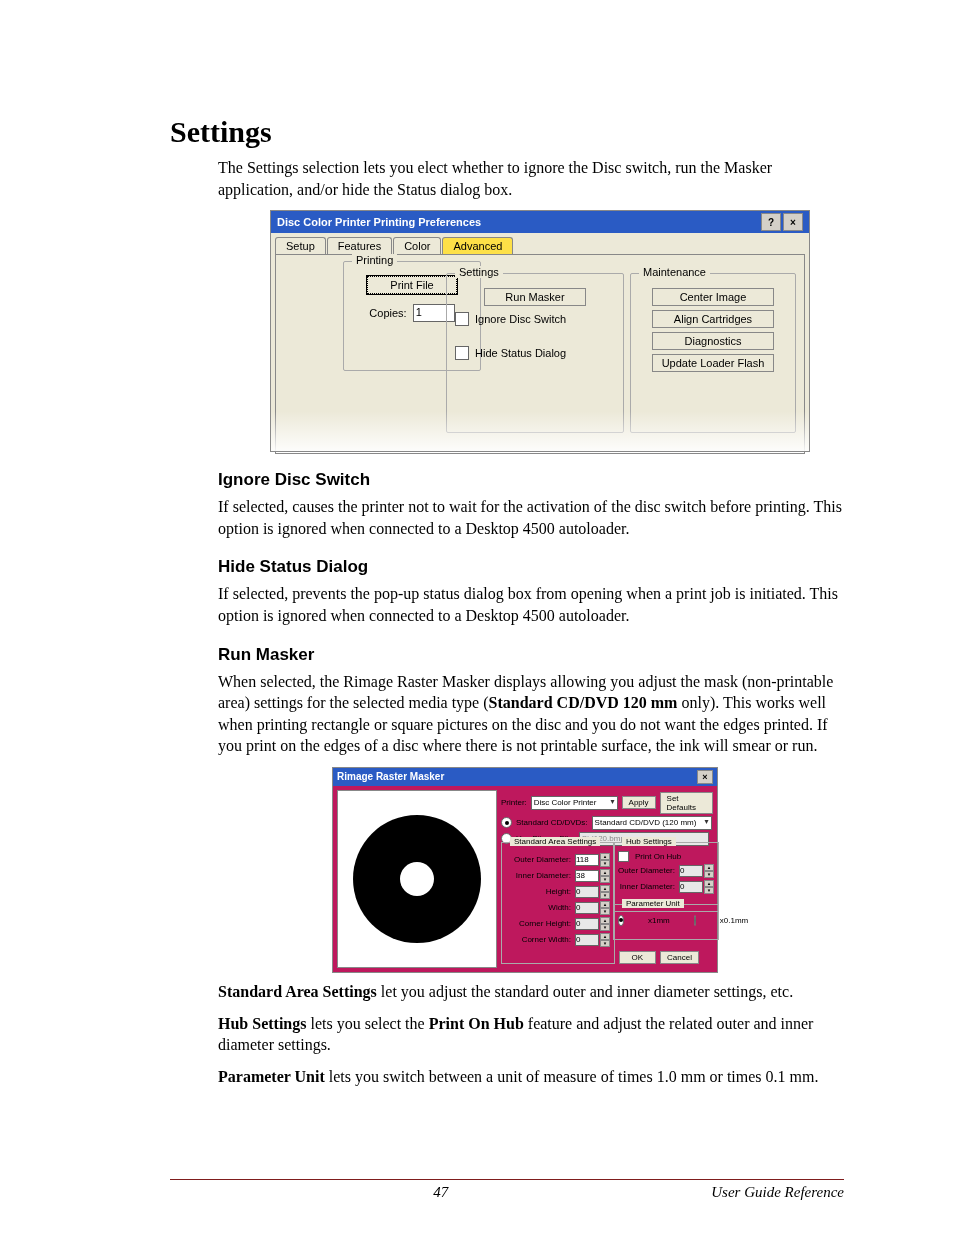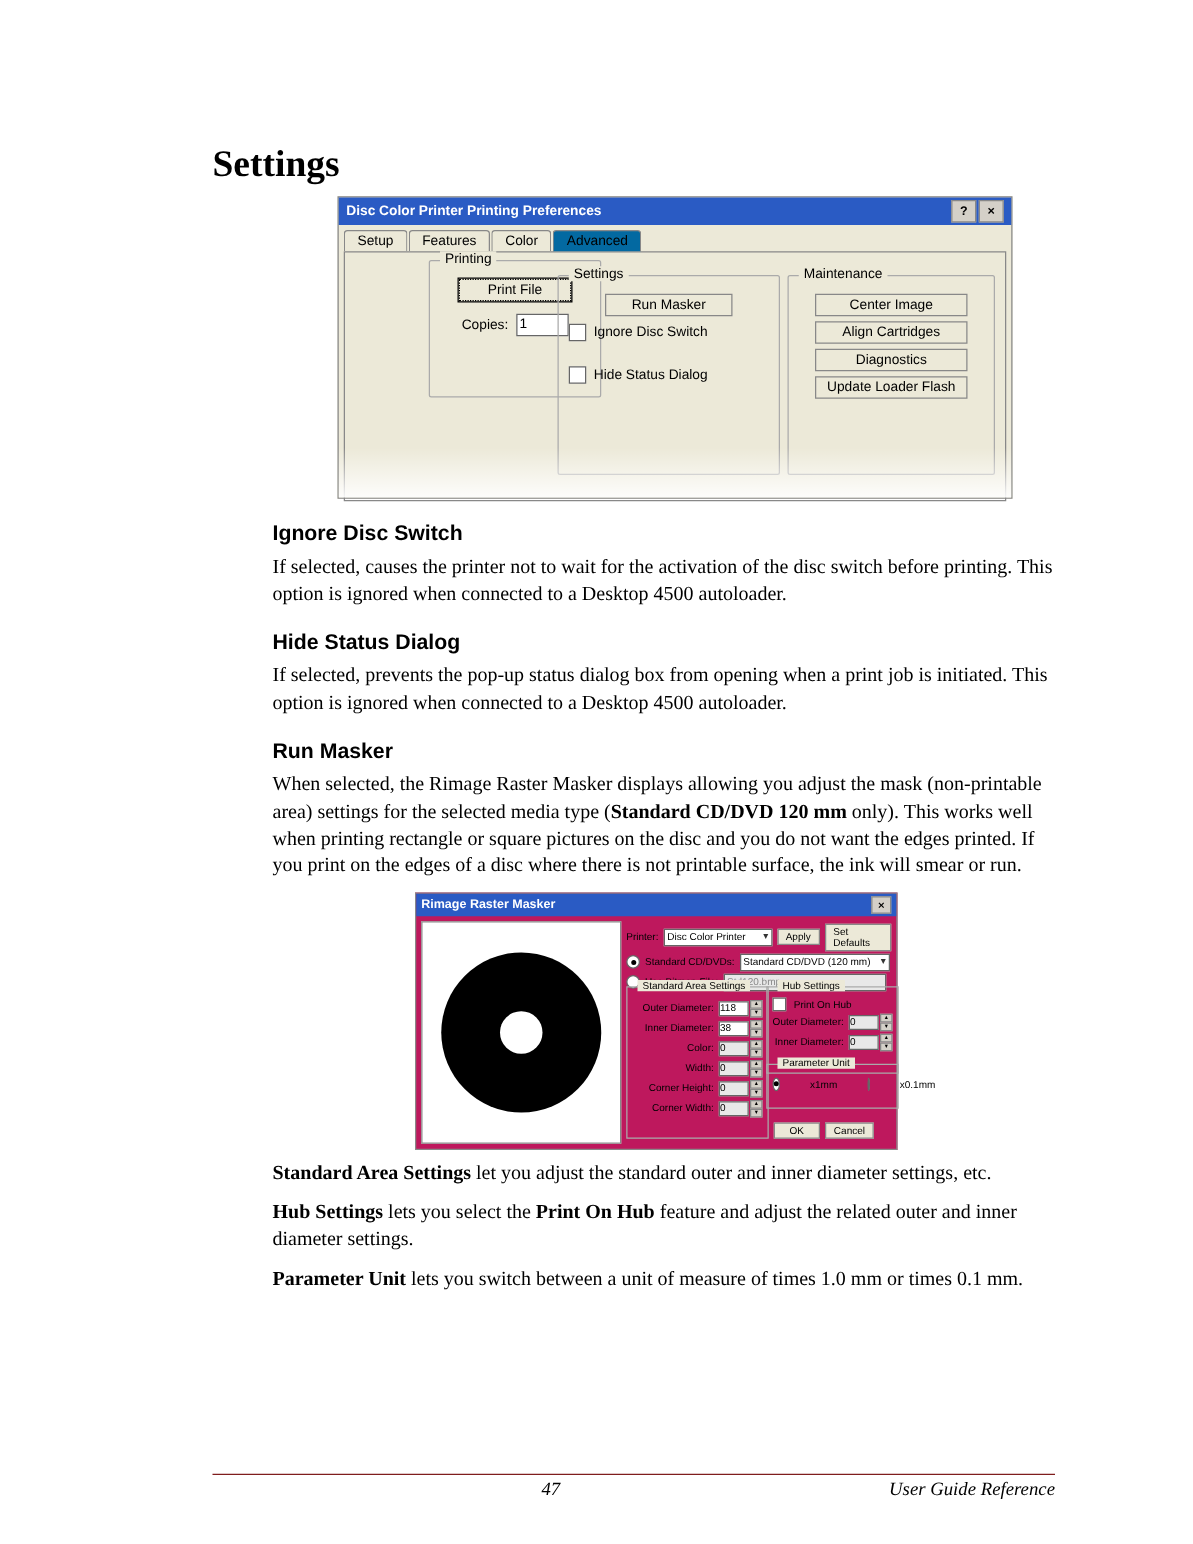--- a/index.html
+++ b/index.html
@@ -68,21 +68,21 @@
   }
   .tab {
     padding: 2px 10px;
     border: 1px solid #888;
     border-bottom: none;
     background: #ece9d8;
     margin-right: 1px;
     border-radius: 3px 3px 0 0;
   }
   .tab.active {
-    background: #0369a1;
+    background: #fde047;
     position: relative;
     z-index: 2;
   }
   .tab-panel {
     border: 1px solid #888;
     margin: 0 4px 4px 4px;
     height: 198px;
     position: relative;
   }
   .group {
@@ -199,20 +199,21 @@
     justify-content: space-between;
     font-style: italic;
     font-size: 15px;
   }
 </style>
 </head>
 <body>
 
 <div class="page">
   <h1 class="title">Settings</h1>
+  <p class="para">The Settings selection lets you elect whether to ignore the Disc switch, run the Masker application, and/or hide the Status dialog box.</p>
 
   <div class="dlg1">
     <div class="dlg1-title">
       <span>Disc Color Printer Printing Preferences</span>
       <span class="dlg1-title-right">
         <span class="tb-btn">?</span>
         <span class="tb-btn">×</span>
       </span>
     </div>
     <div class="tab-strip">
@@ -308,21 +309,21 @@
             </div>
           <div class="numrow">
               <span class="num-lbl">Inner Diameter:</span>
               <span class="spin">38</span>
               <span class="spin-arrows">
                 <span class="sa">▴</span>
                 <span class="sa">▾</span>
               </span>
             </div>
           <div class="numrow">
-              <span class="num-lbl">Color:</span>
+              <span class="num-lbl">Height:</span>
               <span class="spin disabled">0</span>
               <span class="spin-arrows">
                 <span class="sa">▴</span>
                 <span class="sa">▾</span>
               </span>
             </div>
           <div class="numrow">
               <span class="num-lbl">Width:</span>
               <span class="spin disabled">0</span>
               <span class="spin-arrows">

